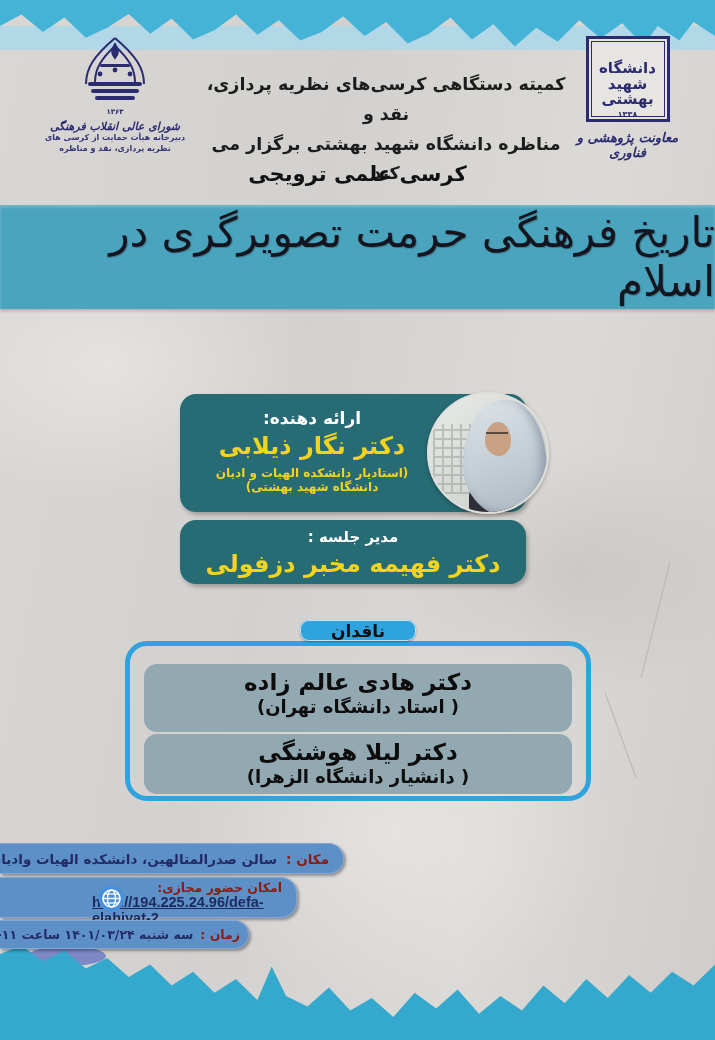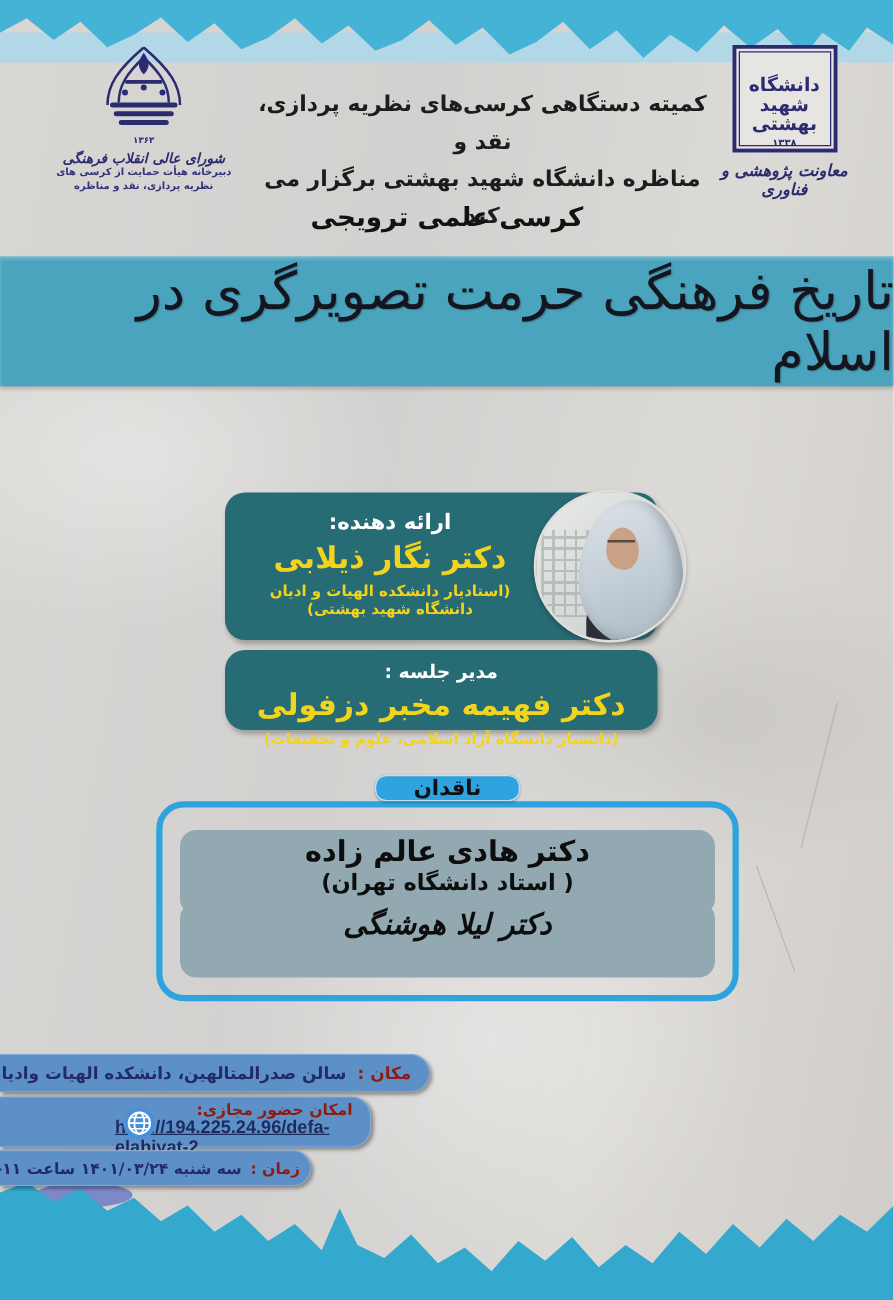--- a/index.html
+++ b/index.html
@@ -110,21 +110,21 @@
   }
   .critics-box {
     position:absolute; left:125px; top:641px; width:466px; height:160px;
     border:5px solid #2ea3de; border-radius:22px; z-index:2;
   }
   .critic-row {
     position:absolute; left:14px; width:428px; background:#92a9b2; border-radius:13px;
     direction:rtl; text-align:center; color:#0d0d0d; padding-top:5px;
   }
   .critic-1 { top:18px; height:68px; }
-  .critic-2 { top:76px; height:60px;font-style:italic; }
+  .critic-2 { top:88px; height:60px; }
   .critic-name { font-weight:bold; font-size:23px; }
   .critic-affil { font-weight:bold; font-size:18px; margin-top:1px; }
 
   
   .info-pill {
     position:absolute; left:0; background:#5e90c8; border:1px solid #82a9d6;
     border-left:none; border-radius:0 16px 16px 0;
     box-shadow:2px 2px 3px rgba(0,0,0,.35);
     direction:rtl; display:flex; align-items:center; color:#232b66;
   }
@@ -206,31 +206,31 @@
     <div class="plant"></div>
     <div class="sweater"></div>
     <div class="hijab"></div>
     <div class="face"></div>
     <div class="glasses"></div>
   </div>
 
   <div class="teal-card card-moderator">
     <div class="role-label">مدیر جلسه :</div>
     <div class="person-name">دکتر فهیمه مخبر دزفولی</div>
-    <div class="person-affil">(دانشیار دانشگاه آزاد اسلامی، علوم و تحقیقات)</div>
   </div>
 
   <div class="critics-badge">ناقدان</div>
   <div class="critics-box">
     <div class="critic-row critic-1">
       <div class="critic-name">دکتر هادی عالم زاده</div>
       <div class="critic-affil">( استاد دانشگاه تهران)</div>
     </div>
     <div class="critic-row critic-2">
       <div class="critic-name">دکتر لیلا هوشنگی</div>
+      <div class="critic-affil">( دانشیار دانشگاه الزهرا)</div>
     </div>
   </div>
 
   <div class="info-pill pill-location">
     <span class="pill-label">مکان :</span>
     <span class="pill-value">سالن صدرالمتالهین، دانشکده الهیات وادیان</span>
 
   </div>
 
   <div class="info-pill pill-virtual">

